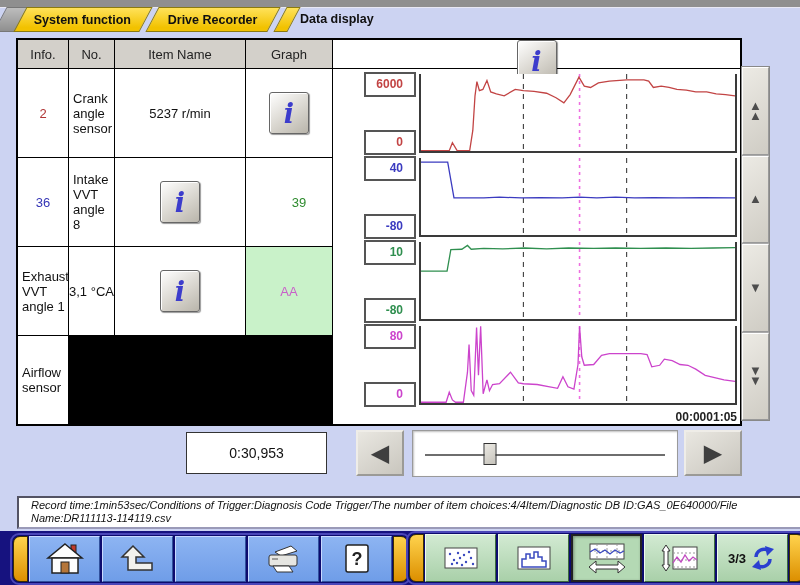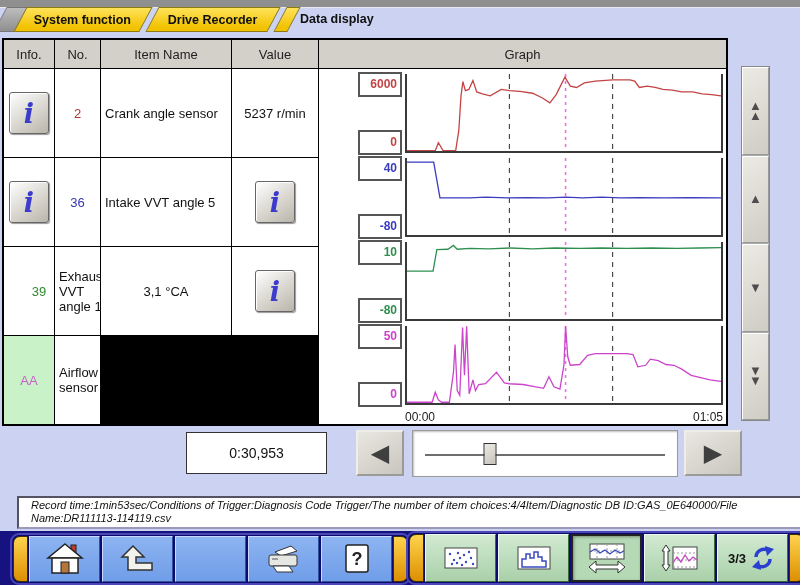--- a/index.html
+++ b/index.html
@@ -8,44 +8,44 @@
   
   .top-strip{position:absolute;top:0;left:0;width:100%;height:7px;background:#8f8f8f;border-bottom:1px solid #6d6d6d;}
   .body{position:absolute;top:7px;left:0;width:100%;height:523px;background:#ccd3f2;border-top:1px solid #e8e8f4;}
   .tab{position:absolute;top:7px;height:23px;background:linear-gradient(180deg,#ffe25a 0%,#f2c200 85%);
        border:1px solid #8a7a10;transform:skewX(-28deg);display:flex;align-items:center;justify-content:center;z-index:5;}
   .tab .lbl{transform:skewX(28deg);font-weight:bold;font-size:12.5px;color:#101010;white-space:nowrap;}
   .tab-gray{position:absolute;top:7px;left:0;width:30px;height:23px;background:linear-gradient(180deg,#bdbdbd,#8f8f8f);
        transform:skewX(-28deg);border:1px solid #777;z-index:4;}
   #tab-active-label{position:absolute;top:12px;left:300px;font-weight:bold;font-size:12.5px;color:#101010;z-index:5;}
   
-  .table{position:absolute;left:2px;top:38px;width:722px;display:grid;
+  .table{position:absolute;left:16px;top:38px;width:722px;display:grid;
          grid-template-columns:50px 45px 130px 86px 1fr;grid-template-rows:28px repeat(4,88px);
          gap:1px;background:#000;border:2px solid #000;}
   .th{background:#d3d0ca;display:flex;align-items:center;justify-content:center;font-size:13px;color:#222;}
   .td{background:#fff;display:flex;align-items:center;font-size:13px;color:#111;}
   .td.center{justify-content:center;}
   .td.item{padding-left:4px;}
   .graph-cell{grid-column:5;grid-row:2 / span 4;background:#fff;display:block;}
   .info-btn{width:40px;height:42px;margin:auto;background:linear-gradient(145deg,#ffffff 0%,#d9d6cf 55%,#b9b5ab 100%);
             border:1px solid #666;border-radius:3px;box-shadow:inset 1px 1px 0 #fff, 1px 1px 1px rgba(0,0,0,.4);
             display:flex;align-items:center;justify-content:center;cursor:pointer;padding:0;}
   .info-btn span{font-family:"DejaVu Serif",serif;font-style:italic;font-weight:bold;font-size:27px;color:#3c3ccc;line-height:1;}
   
   .graph-widget{padding-top:5px;height:100%;box-sizing:border-box;}
   .graph-row{display:flex;height:79px;margin-bottom:5px;}
   .ylabels{width:86px;position:relative;flex:none;}
   .ybox{position:absolute;right:3px;width:37px;height:21px;background:#fff;border:2px solid #555;
-        font-size:12px;font-weight:bold;text-align:right;line-height:21px;padding-right:3px;box-sizing:content-box;}
+        font-size:12px;font-weight:bold;text-align:right;line-height:21px;padding-right:11px;box-sizing:content-box;}
   .ybox.top{top:-2px;}
   .ybox.bot{bottom:-2px;}
   .plot{flex:1;margin-right:3px;border-left:2px solid #3a3a3a;border-right:2px solid #3a3a3a;border-bottom:2px solid #3a3a3a;
         background:#fff;position:relative;}
   .plot svg{position:absolute;inset:0;width:100%;height:100%;display:block;}
-  .xlabels{display:flex;justify-content:space-between;margin-left:86px;margin-right:3px;font-size:12px;color:#222;margin-top:1px;}
+  .xlabels{display:flex;justify-content:flex-end;margin-left:86px;margin-right:3px;font-size:12px;color:#222;margin-top:1px;font-weight:bold;}
   
   .vscroll{position:absolute;left:741px;top:66px;width:27px;height:353px;display:flex;flex-direction:column;gap:1px;
            background:#aaa;border:1px solid #888;}
   .vscroll button{flex:1;background:linear-gradient(145deg,#eceae4,#cfccc4);border:1px solid #999;
            border-top-color:#fff;border-left-color:#fff;display:flex;flex-direction:column;align-items:center;justify-content:center;
            cursor:pointer;padding:0;}
   .tri{display:block;line-height:10px;font-size:13px;color:#4d4d4d;}
   
   .time-label{position:absolute;left:20px;top:432px;width:165px;height:40px;background:#d3d0ca;border:1px solid #555;
               display:flex;align-items:center;justify-content:center;font-size:13px;color:#222;}
@@ -93,21 +93,20 @@
   <div class="tab" style="left:152px;width:120px;">
     <span class="lbl">Drive Recorder</span>
   </div>
   <div class="tab" style="left:280px;width:12px;"></div>
   <div id="tab-active-label">Data display</div>
 
   <div class="table">
     <div class="th">Info.</div>
     <div class="th">No.</div>
     <div class="th">Item Name</div>
-    <div class="th">Value</div>
     <div class="th">Graph</div>
 
     <div class="graph-cell">
       <div class="graph-widget">
         <div class="graph-row">
           <div class="ylabels">
             <div class="ybox top" style="color: rgb(194, 68, 68);">6000</div>
             <div class="ybox bot" style="color: rgb(194, 68, 68);">0</div>
           </div>
           <div class="plot">
@@ -142,21 +141,21 @@
               <svg viewBox="0 0 1000 100" preserveAspectRatio="none">
                 <line x1="326" x2="326" y1="0" y2="100" stroke="#2a2a2a" stroke-width="1" stroke-dasharray="5,5" vector-effect="non-scaling-stroke"></line>
                 <line x1="655" x2="655" y1="0" y2="100" stroke="#2a2a2a" stroke-width="1" stroke-dasharray="5,5" vector-effect="non-scaling-stroke"></line>
                 <line x1="505" x2="505" y1="0" y2="100" stroke="#ee6fe0" stroke-width="1.6" stroke-dasharray="3,4" vector-effect="non-scaling-stroke"></line>
                 <polyline points="0,37.77777777777778 83,37.77777777777778 95,10 130,9.444444444444445 148,4.444444444444445 160,9.444444444444445 200,8.333333333333332 260,8.88888888888889 330,7.777777777777778 400,8.88888888888889 470,7.777777777777778 550,8.333333333333332 620,7.777777777777778 700,8.333333333333332 780,7.777777777777778 860,8.333333333333332 930,7.777777777777778 1000,7.222222222222221" fill="none" stroke="#2f8f4f" stroke-width="1.3" vector-effect="non-scaling-stroke"></polyline>
               </svg>
             </div>
         </div>
         <div class="graph-row">
           <div class="ylabels">
-            <div class="ybox top" style="color: rgb(204, 68, 204);">50</div>
+            <div class="ybox top" style="color: rgb(204, 68, 204);">80</div>
             <div class="ybox bot" style="color: rgb(204, 68, 204);">0</div>
           </div>
           <div class="plot">
               <svg viewBox="0 0 1000 100" preserveAspectRatio="none">
                 <line x1="326" x2="326" y1="0" y2="100" stroke="#2a2a2a" stroke-width="1" stroke-dasharray="5,5" vector-effect="non-scaling-stroke"></line>
                 <line x1="655" x2="655" y1="0" y2="100" stroke="#2a2a2a" stroke-width="1" stroke-dasharray="5,5" vector-effect="non-scaling-stroke"></line>
                 <line x1="505" x2="505" y1="0" y2="100" stroke="#ee6fe0" stroke-width="1.6" stroke-dasharray="3,4" vector-effect="non-scaling-stroke"></line>
                 <polyline points="0,99 80,99 90,86 100,96 110,99 135,99 148,60 153,24 160,84 168,90 177,2 183,64 190,0.5 198,88 210,70 218,84 228,76 250,75 285,60 310,74 326,75 370,76 410,79 435,81 452,66 468,79 487,82 500,50 505,0.5 512,40 520,51 550,50 575,38 600,36 655,36 700,36 720,37 735,53 760,51 775,43 800,45 825,50 850,51 875,56.00000000000001 905,64 935,67 965,70 1000,72" fill="none" stroke="#cc44cc" stroke-width="1.3" vector-effect="non-scaling-stroke"></polyline>
               </svg>
             </div>
@@ -180,21 +179,21 @@
     <div class="td center">5237 r/min</div>
 
     <div class="td center">
       <button class="info-btn">
           <span>i</span>
         </button>
     </div>
     <div class="td center" style="background: rgb(255, 255, 255);">
         <span style="color: rgb(53, 53, 181);">36</span>
       </div>
-    <div class="td item">Intake VVT angle 5</div>
+    <div class="td item">Intake VVT angle 8</div>
 
     <div class="td center">
       <button class="info-btn">
           <span>i</span>
         </button>
     </div>
     <div class="td center" style="background: rgb(255, 255, 255);">
         <span style="color: rgb(46, 139, 46); margin-left: 20px;">39</span>
       </div>
     <div class="td item">Exhaust VVT angle 1</div>

